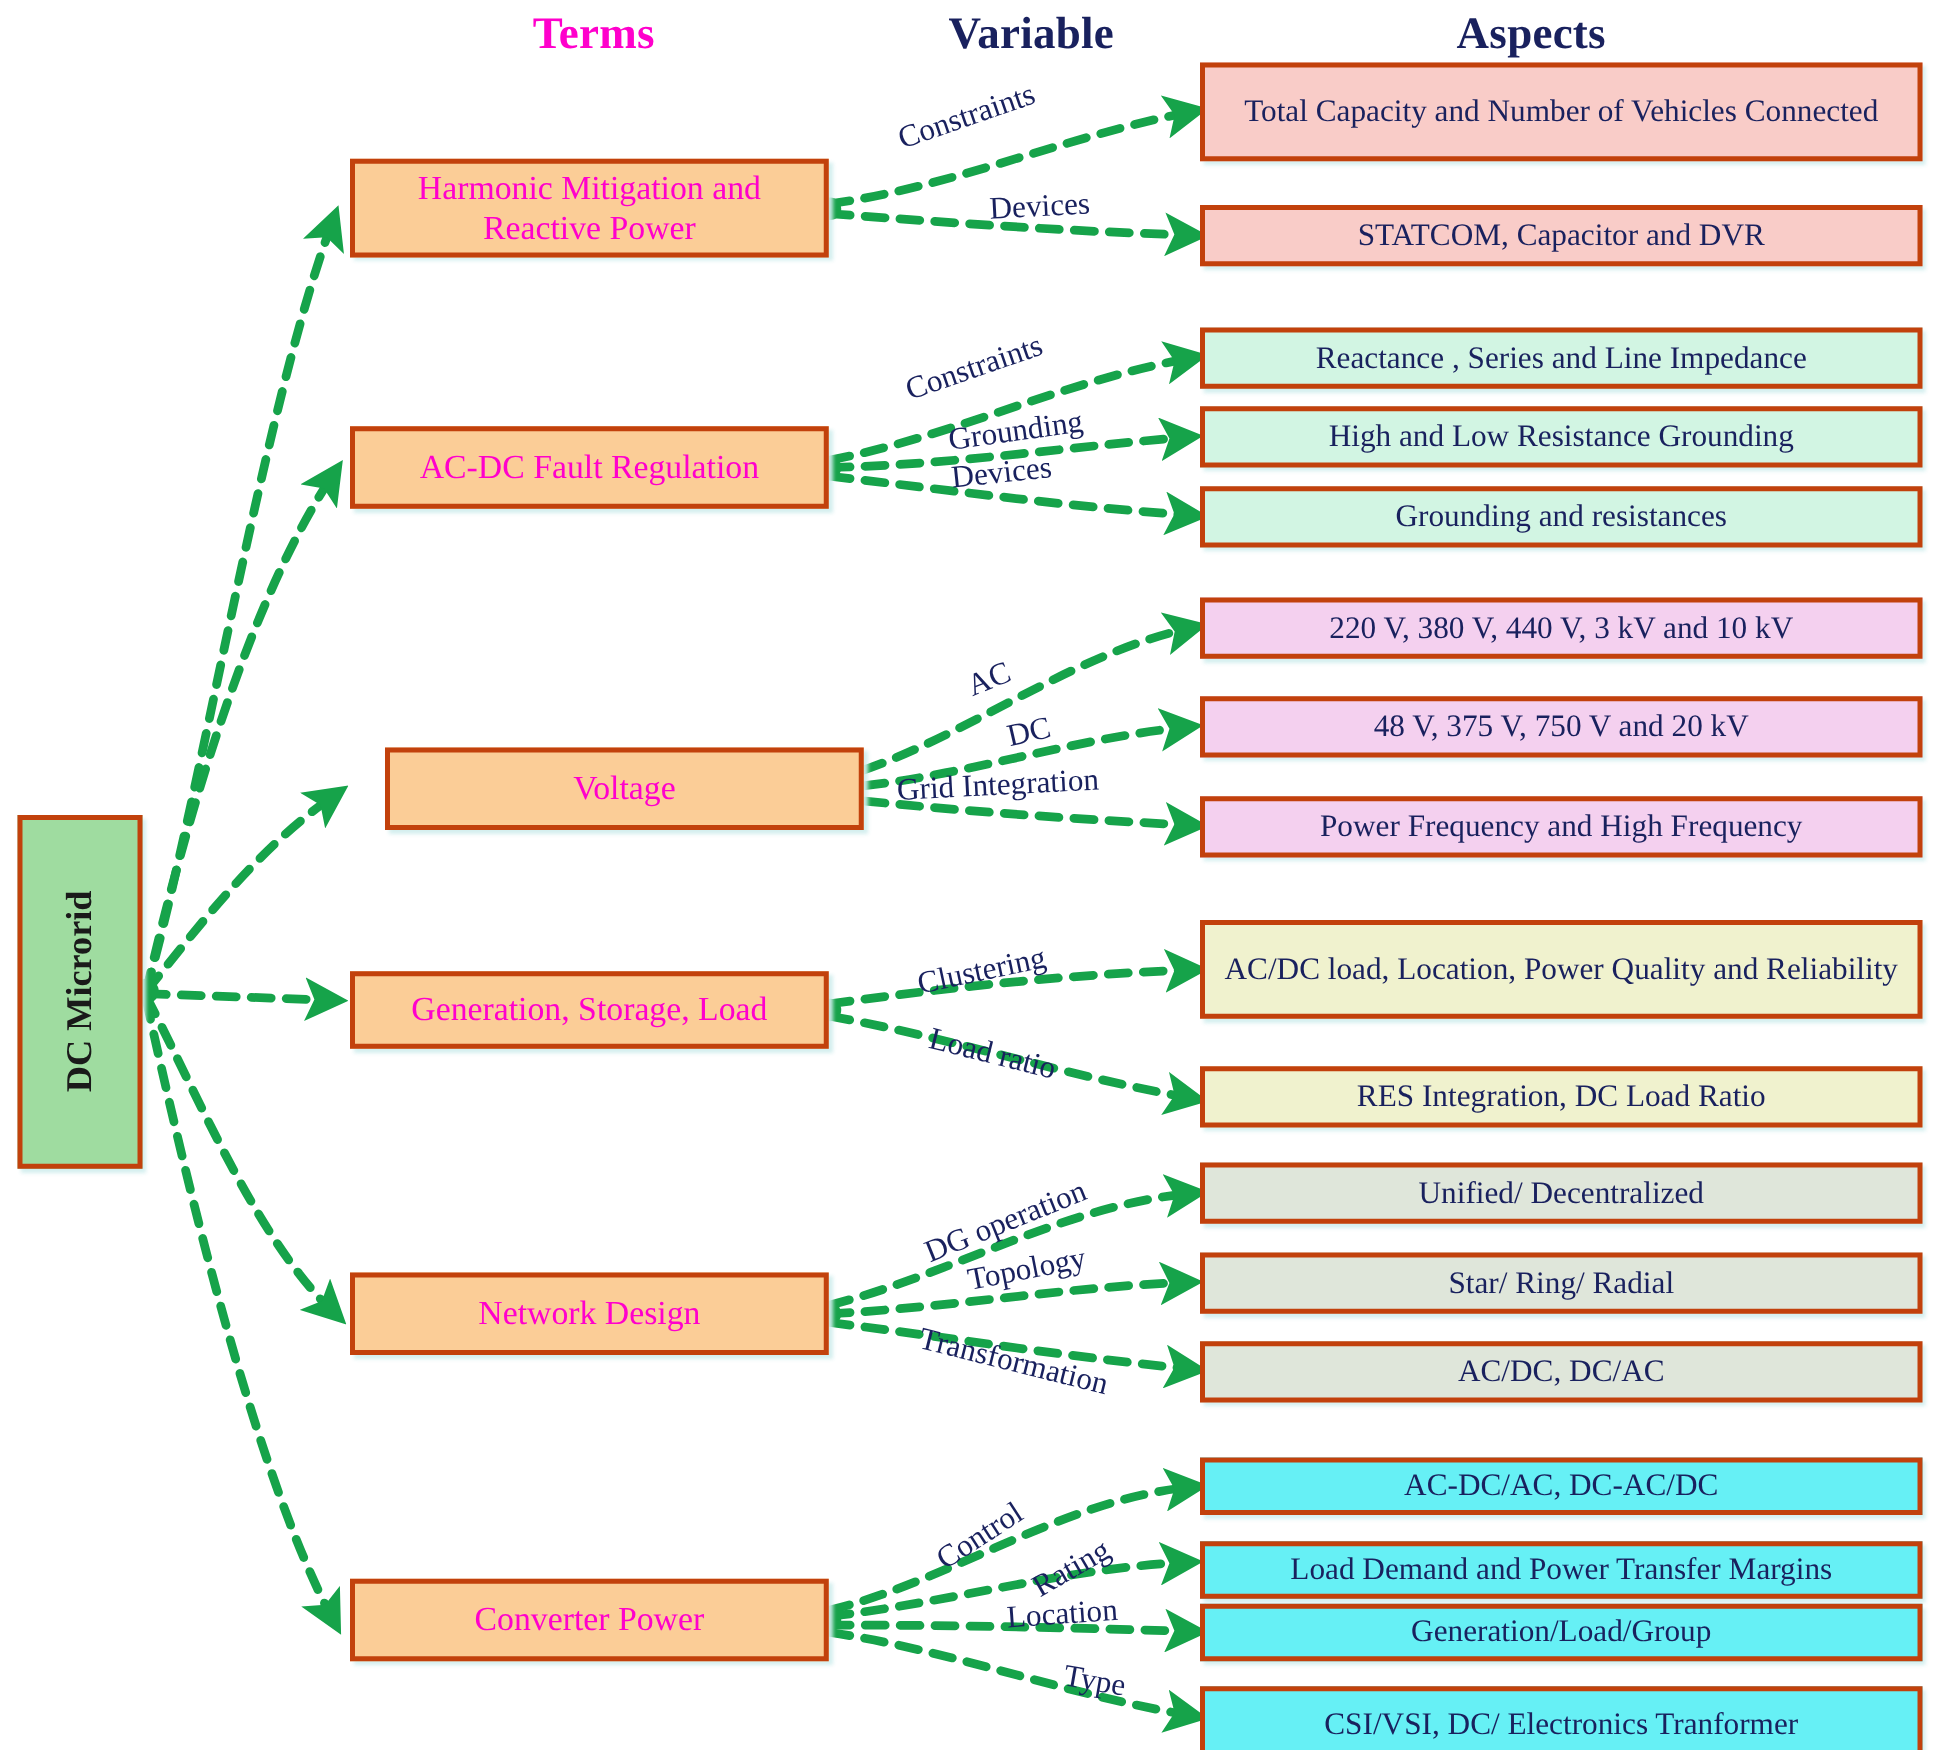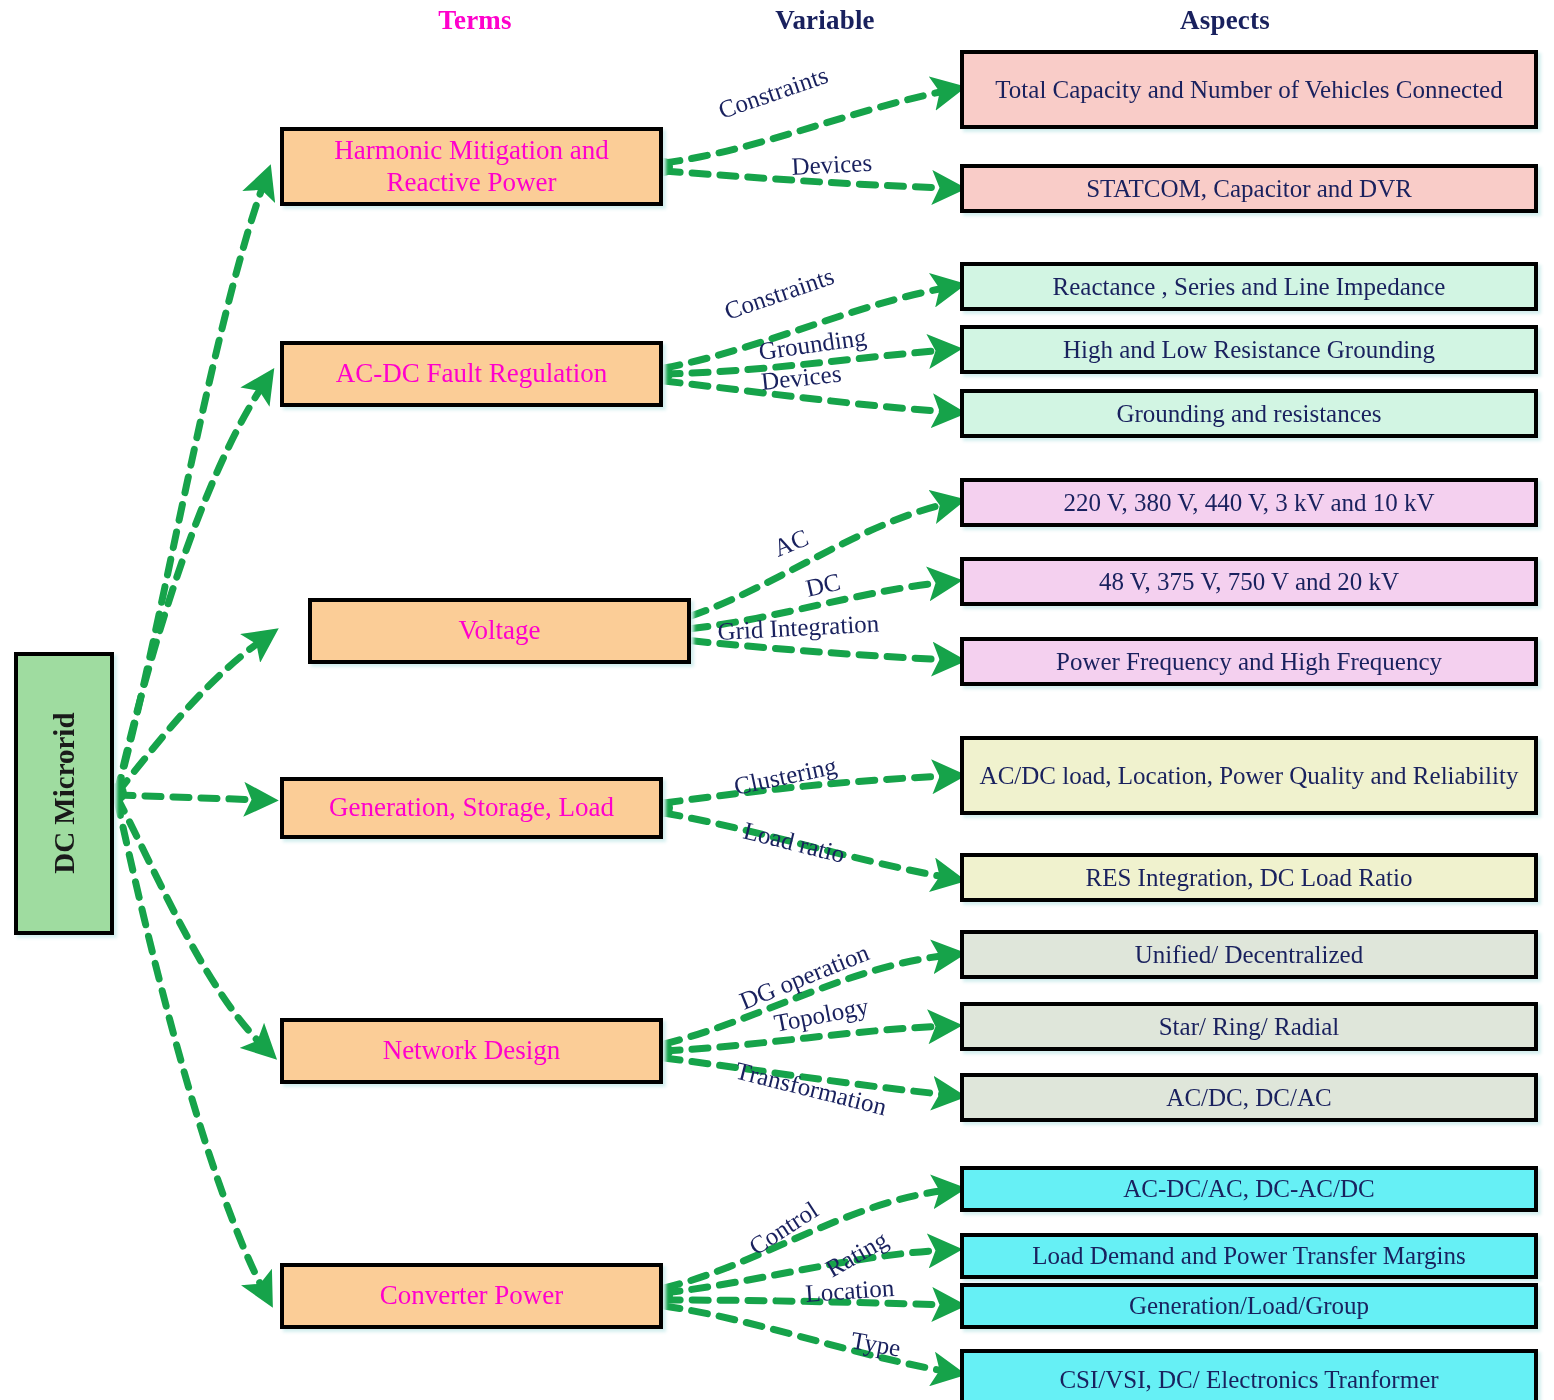--- a/index.html
+++ b/index.html
@@ -1,26 +1,26 @@
 <!DOCTYPE html>
 <html><head>
 <meta charset="utf-8">
 <style>
   html,body{margin:0;padding:0;background:#ffffff;}
   body{width:1554px;height:1400px;position:relative;overflow:hidden;
        font-family:"Liberation Serif","DejaVu Serif",serif;}
   #stage{position:absolute;left:0;top:0;width:1554px;height:1400px;}
 
-  .col-head{position:absolute;font-weight:bold;font-size:27px;text-align:center;
+  .col-head{position:absolute;font-weight:bold;font-size:36px;text-align:center;
             letter-spacing:.2px;}
   #head-terms{left:330px;top:5px;width:290px;color:#ff00cc;}
   #head-variable{left:700px;top:5px;width:250px;color:#19215e;}
   #head-aspects{left:1075px;top:5px;width:300px;color:#19215e;}
 
-  .node{position:absolute;box-sizing:border-box;border:4px solid #000000;
+  .node{position:absolute;box-sizing:border-box;border:4px solid #c2410c;
         display:flex;align-items:center;justify-content:center;text-align:center;
         box-shadow:3px 3px 3px rgba(210,238,238,.95);}
   .node span{display:block;line-height:1.18;padding:0 8px;}
 
   #root-node{left:14px;top:652px;width:100px;height:283px;background:#9fdca0;}
   #root-node span{transform:rotate(-90deg);white-space:nowrap;font-size:29px;
                   font-weight:bold;color:#1a1a1a;}
 
   .term{width:383px;background:#fbcd97;align-items:center;}
   .term span{color:#ff00cc;font-size:27px;}

